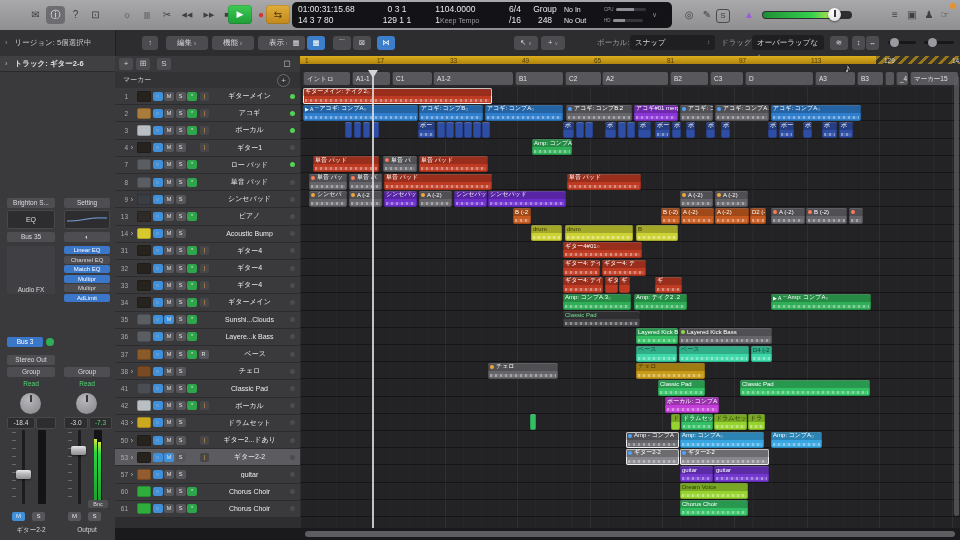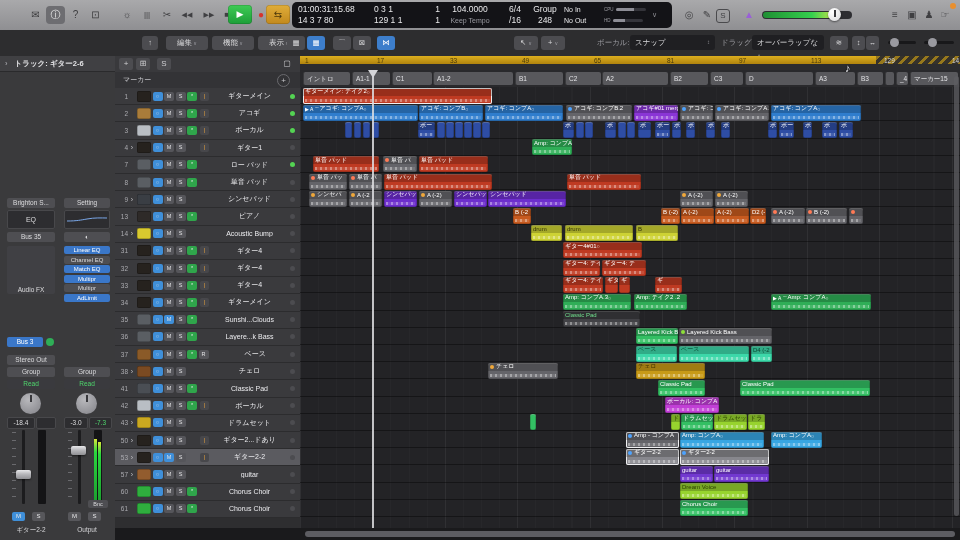--- a/index.html
+++ b/index.html
@@ -149,29 +149,29 @@
     <span class="tb-glyph" style="left:218px;font-size:8px">■</span>
     <span id="playbtn" style="left:228px">▶</span>
     <span class="tb-glyph" style="left:252px;color:#d8332a;font-size:10px">●</span>
     <span id="loopbtn" style="left:266px">⇆</span>
 
     <div id="lcd">
       <div class="lcd-col" style="width:76px;margin-left:6px">
         <span>01:00:31:15.68</span>
           <span>14 3 7  80</span>
       </div>
-      <div class="lcd-col" style="width:46px;text-align:left">
+      <div class="lcd-col" style="width:46px;text-align:center">
         <span>0 3 1</span>
           <span>129 1 1</span>
       </div>
       <div class="lcd-col" style="width:20px;text-align:right">
         <span>1</span>
           <span>1</span>
       </div>
-      <div class="lcd-col" style="width:60px;text-align:center">
+      <div class="lcd-col" style="width:60px;text-align:left">
         <span>104.0000</span>
           <span class="lcd-dim">Keep Tempo</span>
       </div>
       <div class="lcd-col" style="width:30px;text-align:center">
         <span>6/4</span>
           <span>/16</span>
       </div>
       <div class="lcd-col" style="width:30px;text-align:center">
         <span>Group</span>
           <span>248</span>
@@ -206,20 +206,24 @@
         <div class="knob"></div>
       </div>
     <span class="tb-glyph" style="left:886px">≡</span>
     <span class="tb-glyph" style="left:903px">▣</span>
     <span class="tb-glyph" style="left:920px">♟</span>
     <span class="tb-glyph" style="left:936px">☞</span>
     <span id="recdot"></span>
   </div>
 
   <div id="toolbar2">
+    <div id="regionhdr">
+      <span style="margin:0 5px;color:#9a9aa0">›</span>
+      <span>リージョン: 5個選択中</span>
+    </div>
     <span class="t2-btn" style="left:142px;width:16px">↑</span>
     <span id="menus"><span class="t2-btn" style="left: 166px; width: 42px;"><span>編集</span><span style="font-size: 5px; color: rgb(154, 154, 160);"> ∨</span></span><span class="t2-btn" style="left: 212px; width: 42px;"><span>機能</span><span style="font-size: 5px; color: rgb(154, 154, 160);"> ∨</span></span><span class="t2-btn" style="left: 258px; width: 42px;"><span>表示</span><span style="font-size: 5px; color: rgb(154, 154, 160);"> ∨</span></span></span>
     <span class="t2-btn" style="left:287px;width:18px">▦</span>
     <span class="t2-btn blue" style="left:307px;width:18px">▦</span>
     <span class="t2-btn" style="left:333px;width:18px">⌒</span>
     <span class="t2-btn" style="left:353px;width:18px">⊠</span>
     <span class="t2-btn blue" style="left:377px;width:18px">⋈</span>
     <span class="t2-btn" style="left:514px;width:24px"><span>↖</span> <span style="font-size:5px;color:#9a9aa0">∨</span></span>
     <span class="t2-btn" style="left:541px;width:24px"><span>+</span> <span style="font-size:5px;color:#9a9aa0">∨</span></span>
     <span class="t2-label" style="left:597px">ボーカル:</span>

